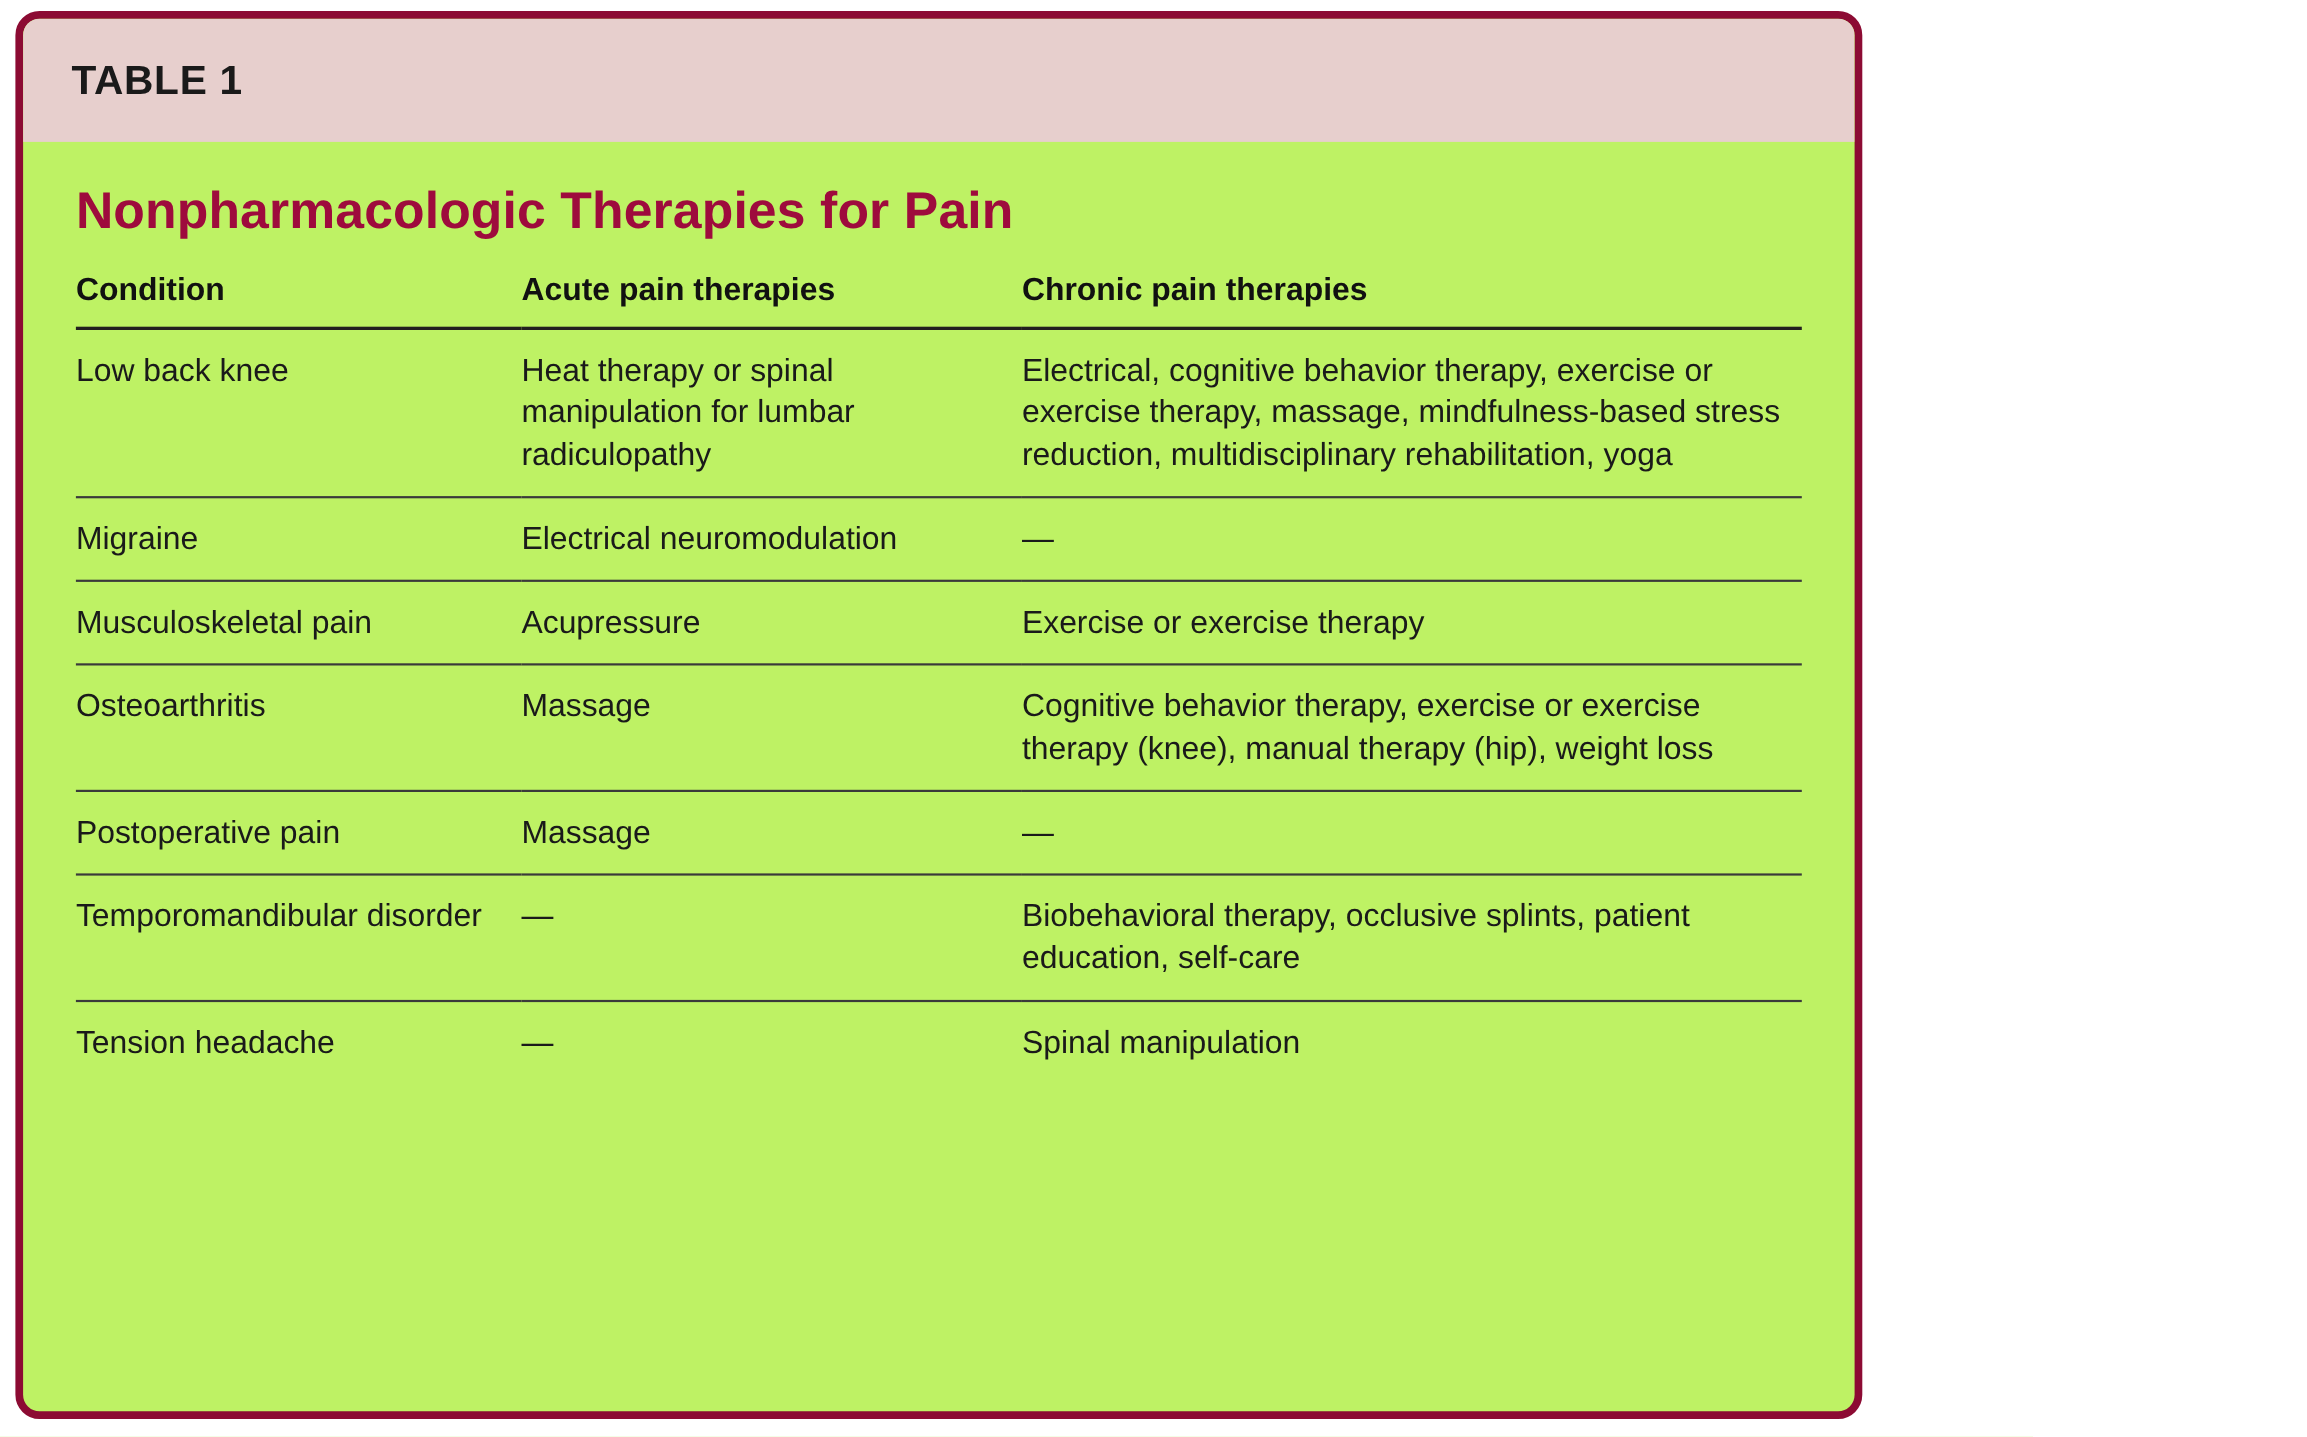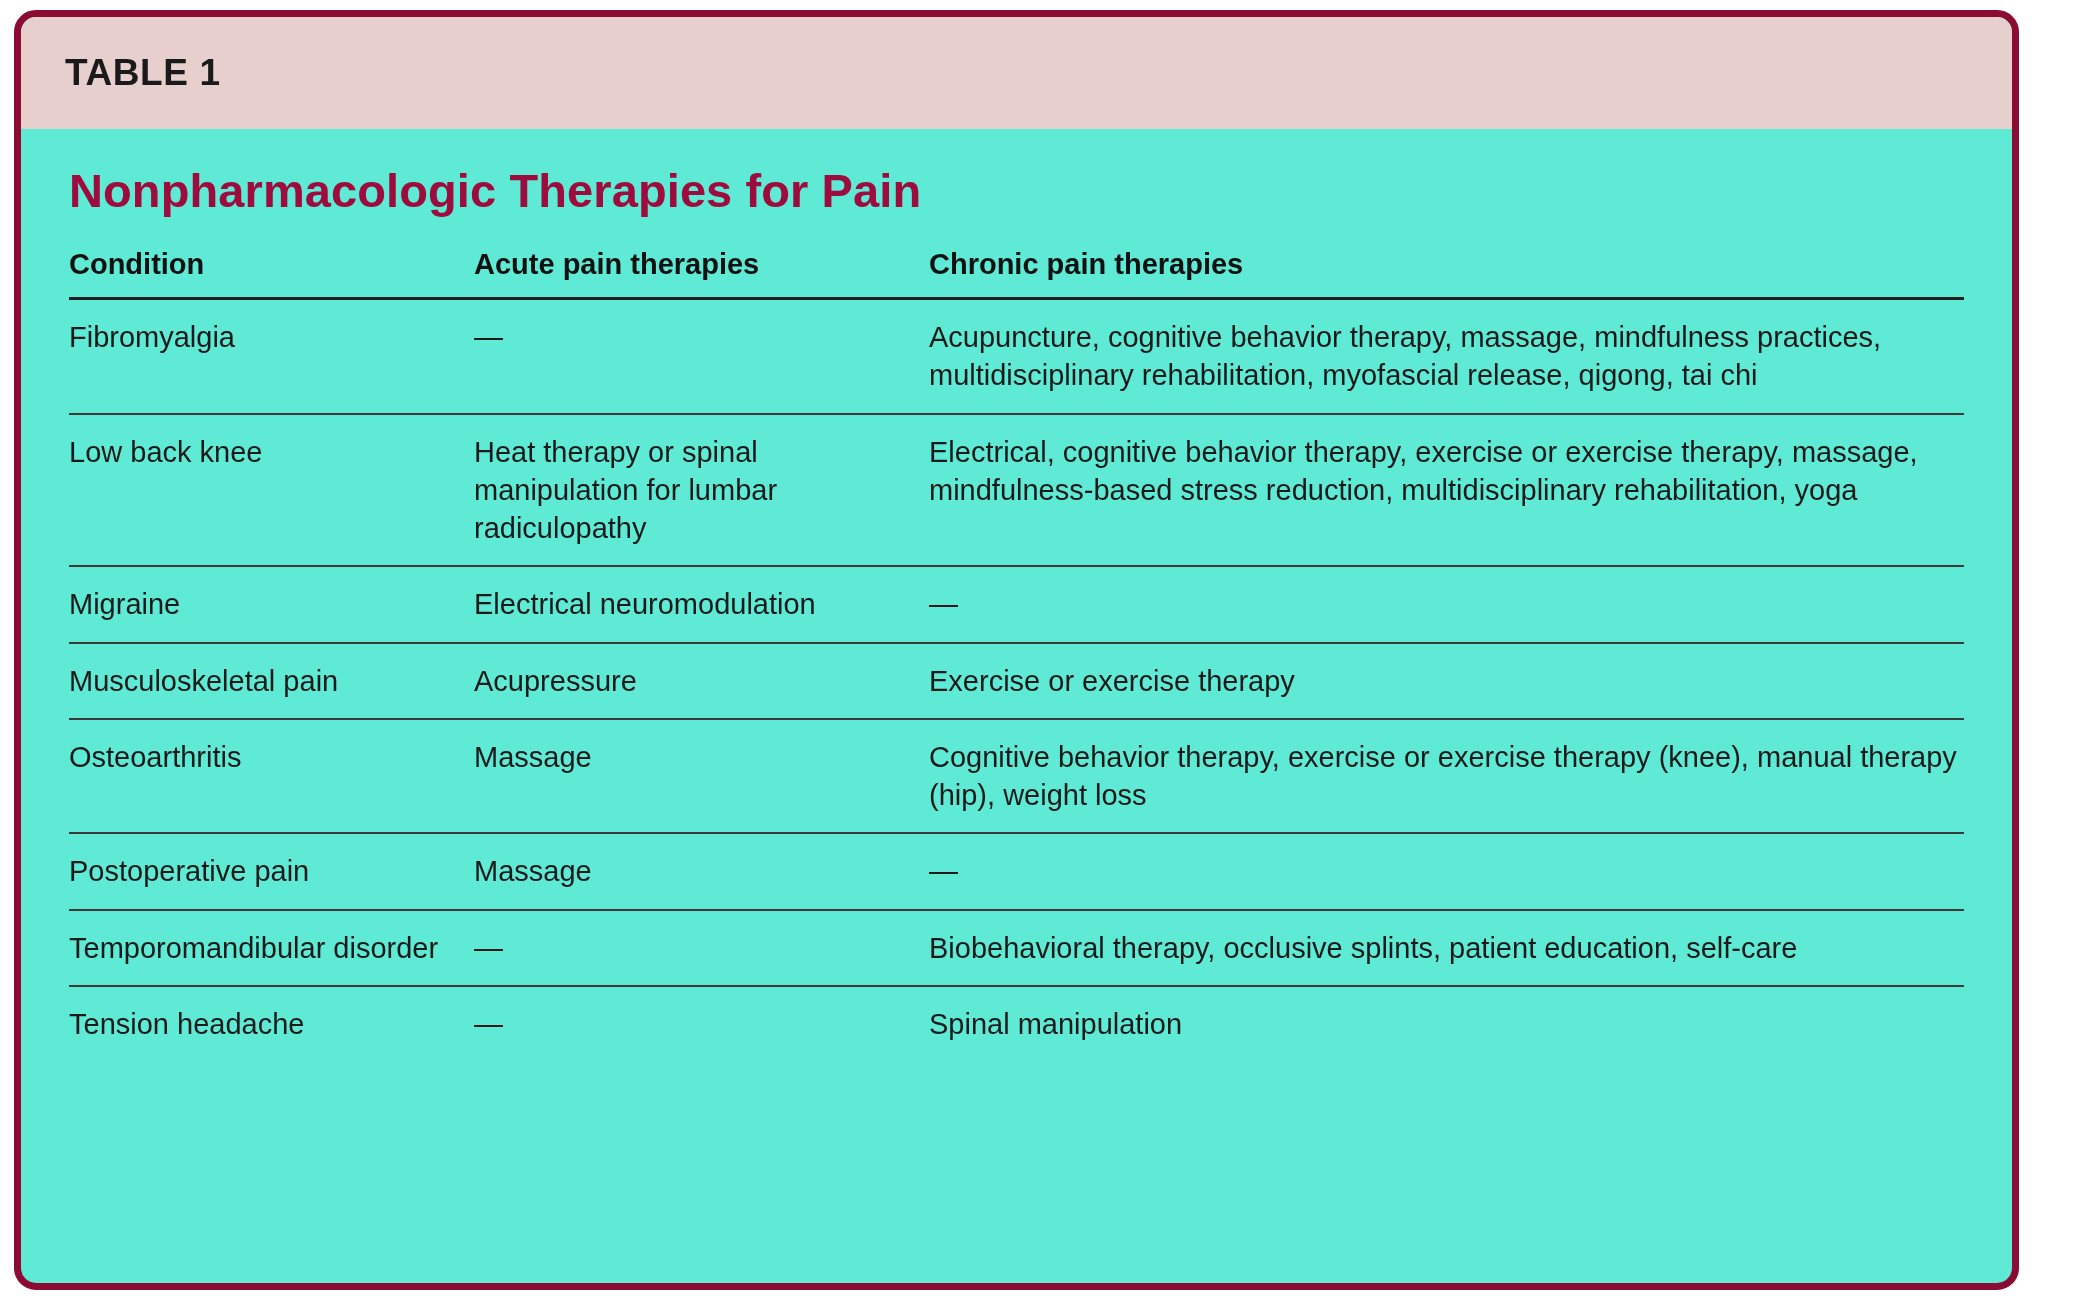--- a/index.html
+++ b/index.html
@@ -11,26 +11,26 @@
     width: 2097px;
     height: 1306px;
     font-family: "Liberation Sans", sans-serif;
     -webkit-font-smoothing: antialiased;
   }
 
   .table-card {
     position: absolute;
     left: 14px;
     top: 10px;
-    width: 2005px;
+    width: 1679px;
     height: 1280px;
     box-sizing: border-box;
     border: 7px solid #8c0b33;
     border-radius: 22px;
-    background: #5eead4;
+    background: #bef264;
     overflow: hidden;
   }
 
   .table-banner {
     height: 112px;
     background: #e7cfcd;
     display: flex;
     align-items: center;
     padding-left: 44px;
     box-sizing: border-box;
@@ -113,25 +113,20 @@
       </colgroup>
       <thead>
         <tr>
           <th>Condition</th>
           <th>Acute pain therapies</th>
           <th>Chronic pain therapies</th>
         </tr>
       </thead>
       <tbody>
         <tr>
-          <td>Fibromyalgia</td>
-          <td>—</td>
-          <td>Acupuncture, cognitive behavior therapy, massage, mindfulness practices, multidisciplinary rehabilitation, myofascial release, qigong, tai chi</td>
-        </tr>
-        <tr>
           <td>Low back knee</td>
           <td>Heat therapy or spinal manipulation for lumbar radiculopathy</td>
           <td>Electrical, cognitive behavior therapy, exercise or exercise therapy, massage, mindfulness-based stress reduction, multidisciplinary rehabilitation, yoga</td>
         </tr>
         <tr>
           <td>Migraine</td>
           <td>Electrical neuromodulation</td>
           <td>—</td>
         </tr>
         <tr>

